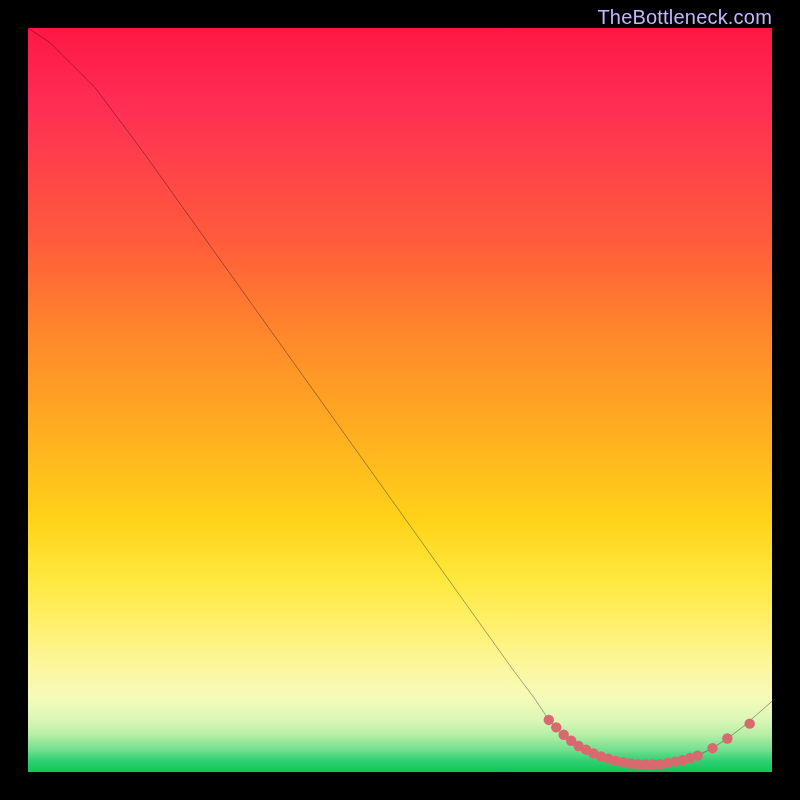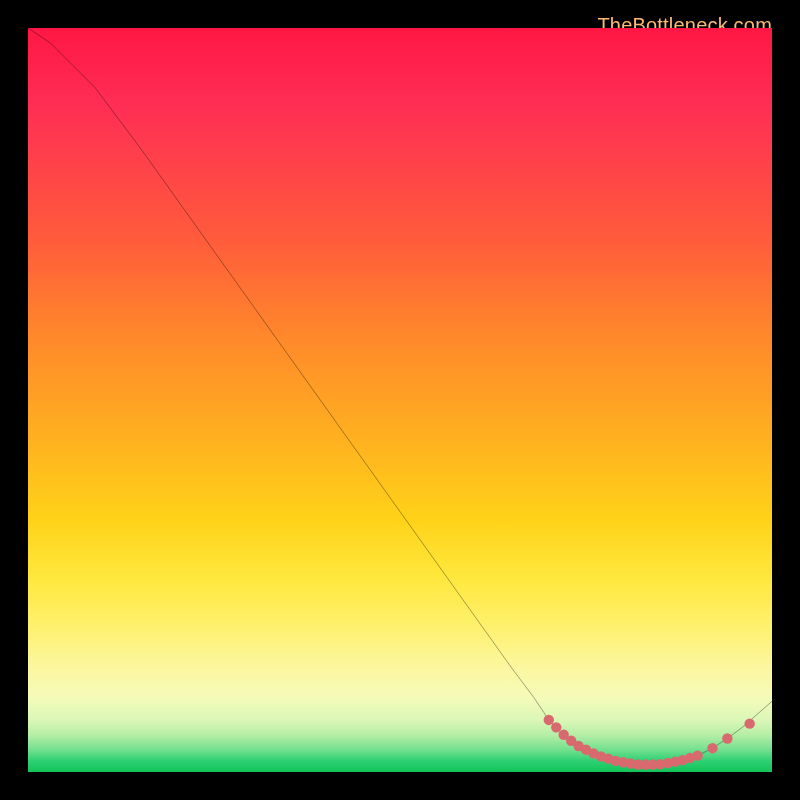--- a/index.html
+++ b/index.html
@@ -47,24 +47,24 @@
       #2fd074 98.5%,
       #12c457 100%
     );
   }
   .curve {
     position: absolute;
     inset: 0;
   }
   .attribution {
     position: absolute;
-    top: 14px;
+    top: 6px;
     right: 28px;
     font-size: 20px;
-    color: #fdba74;
+    color: #c4b5fd;
     letter-spacing: 0.2px;
     font-weight: 500;
   }
 </style>
 </head>
 <body>
 
 <div class="frame">
 
   <div class="attribution">TheBottleneck.com</div>

